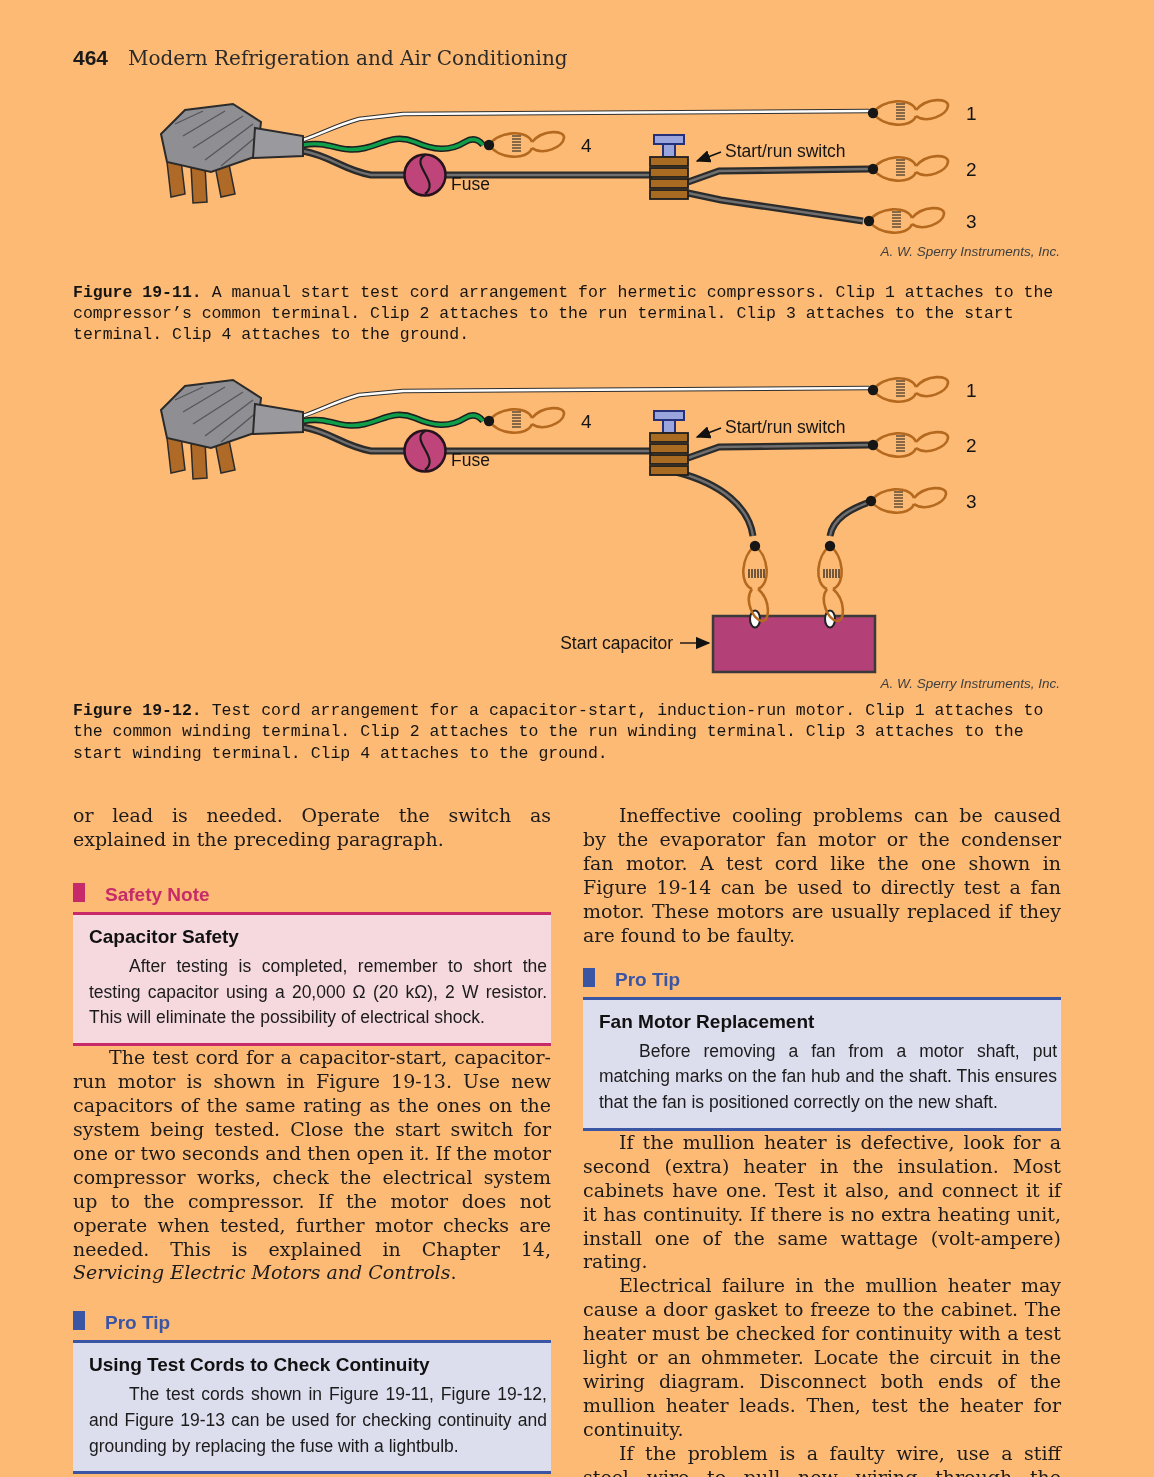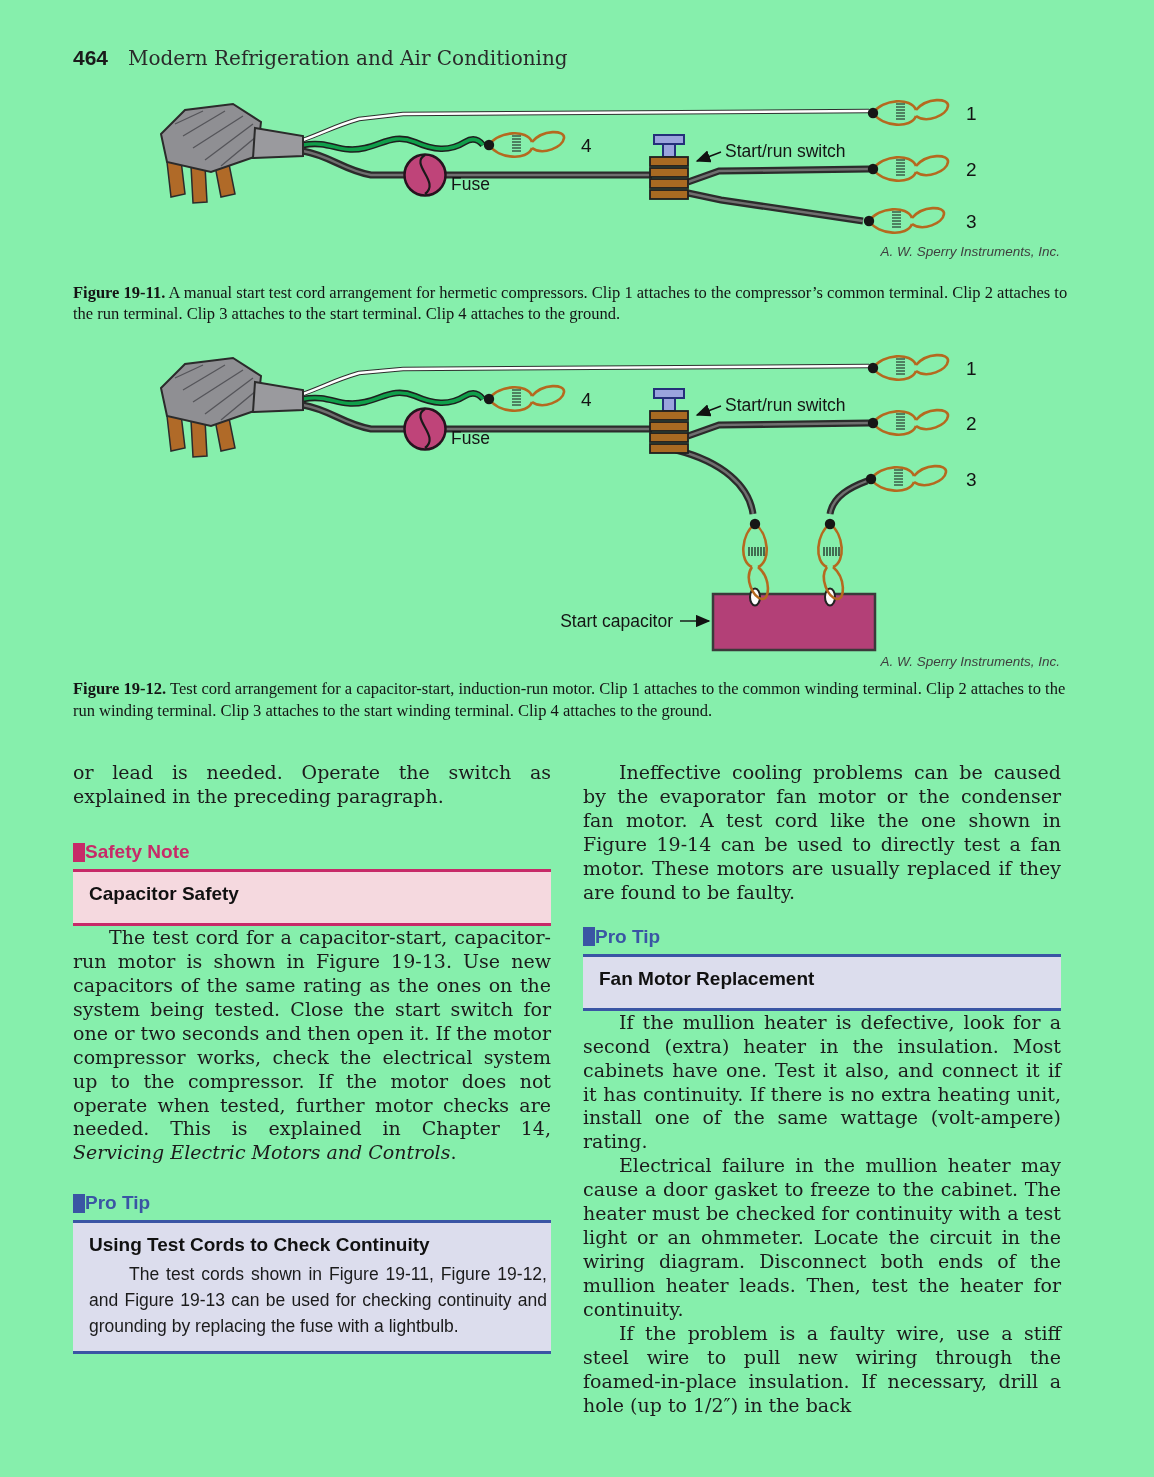--- a/index.html
+++ b/index.html
@@ -1,29 +1,29 @@
 <!DOCTYPE html>
 <html><head>
 <meta charset="utf-8">
 <style>
   html,body{margin:0;padding:0;background:#ffffff;}
-  .page{position:relative;width:1154px;height:1477px;background:#86efac;overflow:hidden;
+  .page{position:relative;width:1154px;height:1477px;background:#fdba74;overflow:hidden;
         font-family:"DejaVu Serif",serif;color:#1d1b1c;}
   .content{padding:46px 91px 0 73px;}
 
   
   .hdr{display:flex;align-items:baseline;gap:20px;margin-bottom:20px;}
   .pagenum{font-family:"Liberation Sans",sans-serif;font-weight:bold;font-size:21px;color:#1a1a1a;}
   .booktitle{font-size:20px;color:#2a2a2a;}
 
   
   .fig{display:block;}
   .fig1{margin:14px 0 2px 0;}
   .fig2{margin:20px 0 4px 0;}
-  .caption{font-family:Liberation Serif, serif;font-size:16.5px;line-height:1.3;color:#141414;width:1002px;}
+  .caption{font-family:Liberation Mono, monospace;font-size:16.5px;line-height:1.3;color:#141414;width:1002px;}
   .caption b{font-weight:bold;}
   .cap2{margin-top:2px;}
 
   
   .plugbody{fill:#8f8f93;stroke:#2b2b2b;stroke-width:2;}
   .plugneck{fill:#9a9a9e;stroke:#2b2b2b;stroke-width:2;}
   .hatch{stroke:#55555a;stroke-width:1.3;fill:none;}
   .prong{fill:#b06a28;stroke:#2b2b2b;stroke-width:1.5;}
   .thandle{fill:#9aa4dd;stroke:#24307a;stroke-width:2;}
   .sbar{fill:#a96a22;stroke:#1f1f1f;stroke-width:1.8;}
@@ -49,21 +49,21 @@
   .col{width:478px;font-size:19px;line-height:1.26;text-align:justify;}
   .col p{margin:0;}
   .col p.ind{text-indent:36px;}
   .gap-lg{margin-top:31px;}
   .gap-md{margin-top:26px;}
   .gap-sm{margin-top:20px;}
   b{font-weight:normal;} i{}
 
   
   .kicker{font-family:"Liberation Sans",sans-serif;font-weight:bold;font-size:19px;
-          display:flex;align-items:center;gap:0;padding-bottom:5px;border-bottom:3px solid;}
+          display:flex;align-items:flex-start;gap:20px;padding-bottom:5px;border-bottom:3px solid;}
   .kicker .sq{width:12px;height:19px;flex:0 0 auto;}
   .kick-pink{color:#c72a68;border-color:#c72a68;} .kick-pink .sq{background:#c72a68;}
   .kick-blue{color:#3a55a4;border-color:#3a55a4;} .kick-blue .sq{background:#3a55a4;}
   .tipbox{font-family:"Liberation Sans",sans-serif;font-size:17.5px;line-height:1.47;
           text-align:justify;padding:8px 4px 12px 16px;border-bottom:3px solid;box-sizing:border-box;}
   .tipbox h3{margin:0 0 3px 0;font-size:19px;font-weight:bold;color:#111;}
   .tipbox p{margin:0;text-indent:40px;color:#1b1b1b;}
   .box-safety{background:#f5d9df;border-color:#c72a68;}
   .box-protip{background:#dcdded;border-color:#3a55a4;}
 </style>
@@ -183,20 +183,21 @@
       <div class="col">
         <p>or lead is needed. Operate the switch as explained in the preceding paragraph.</p>
 
         <section class="gap-lg">
           <div class="kicker kick-pink">
             <span class="sq"></span>
             <span>Safety Note</span>
           </div>
           <div class="tipbox box-safety">
             <h3>Capacitor Safety</h3>
+            <p>After testing is completed, remember to short the testing capacitor using a 20,000 Ω (20 kΩ), 2 W resistor. This will eliminate the possibility of electrical shock.</p>
           </div>
         </section>
 
         <p class="ind gap-md">The test cord for a capacitor-start, capacitor-run motor is shown in <b>Figure 19-13</b>. Use new capacitors of the same rating as the ones on the system being tested. Close the start switch for one or two seconds and then open it. If the motor compressor works, check the electrical system up to the compressor. If the motor does not operate when tested, further motor checks are needed. This is explained in Chapter 14, <i>Servicing Electric Motors and Controls</i>.</p>
 
         <section class="gap-md">
           <div class="kicker kick-blue">
             <span class="sq"></span>
             <span>Pro Tip</span>
           </div>
@@ -210,20 +211,21 @@
       <div class="col">
         <p class="ind">Ineffective cooling problems can be caused by the evaporator fan motor or the condenser fan motor. A test cord like the one shown in <b>Figure 19-14</b> can be used to directly test a fan motor. These motors are usually replaced if they are found to be faulty.</p>
 
         <section class="gap-sm">
           <div class="kicker kick-blue">
             <span class="sq"></span>
             <span>Pro Tip</span>
           </div>
           <div class="tipbox box-protip">
             <h3>Fan Motor Replacement</h3>
+            <p>Before removing a fan from a motor shaft, put matching marks on the fan hub and the shaft. This ensures that the fan is positioned correctly on the new shaft.</p>
           </div>
         </section>
 
         <p class="ind">If the mullion heater is defective, look for a second (extra) heater in the insulation. Most cabinets have one. Test it also, and connect it if it has continuity. If there is no extra heating unit, install one of the same wattage (volt-ampere) rating.</p>
         <p class="ind gap-sm">Electrical failure in the mullion heater may cause a door gasket to freeze to the cabinet. The heater must be checked for continuity with a test light or an ohmmeter. Locate the circuit in the wiring diagram. Disconnect both ends of the mullion heater leads. Then, test the heater for continuity.</p>
         <p class="ind">If the problem is a faulty wire, use a stiff steel wire to pull new wiring through the foamed-in-place insulation. If necessary, drill a hole (up to 1/2″) in the back</p>
       </div>
 
     </div>
   </div>

